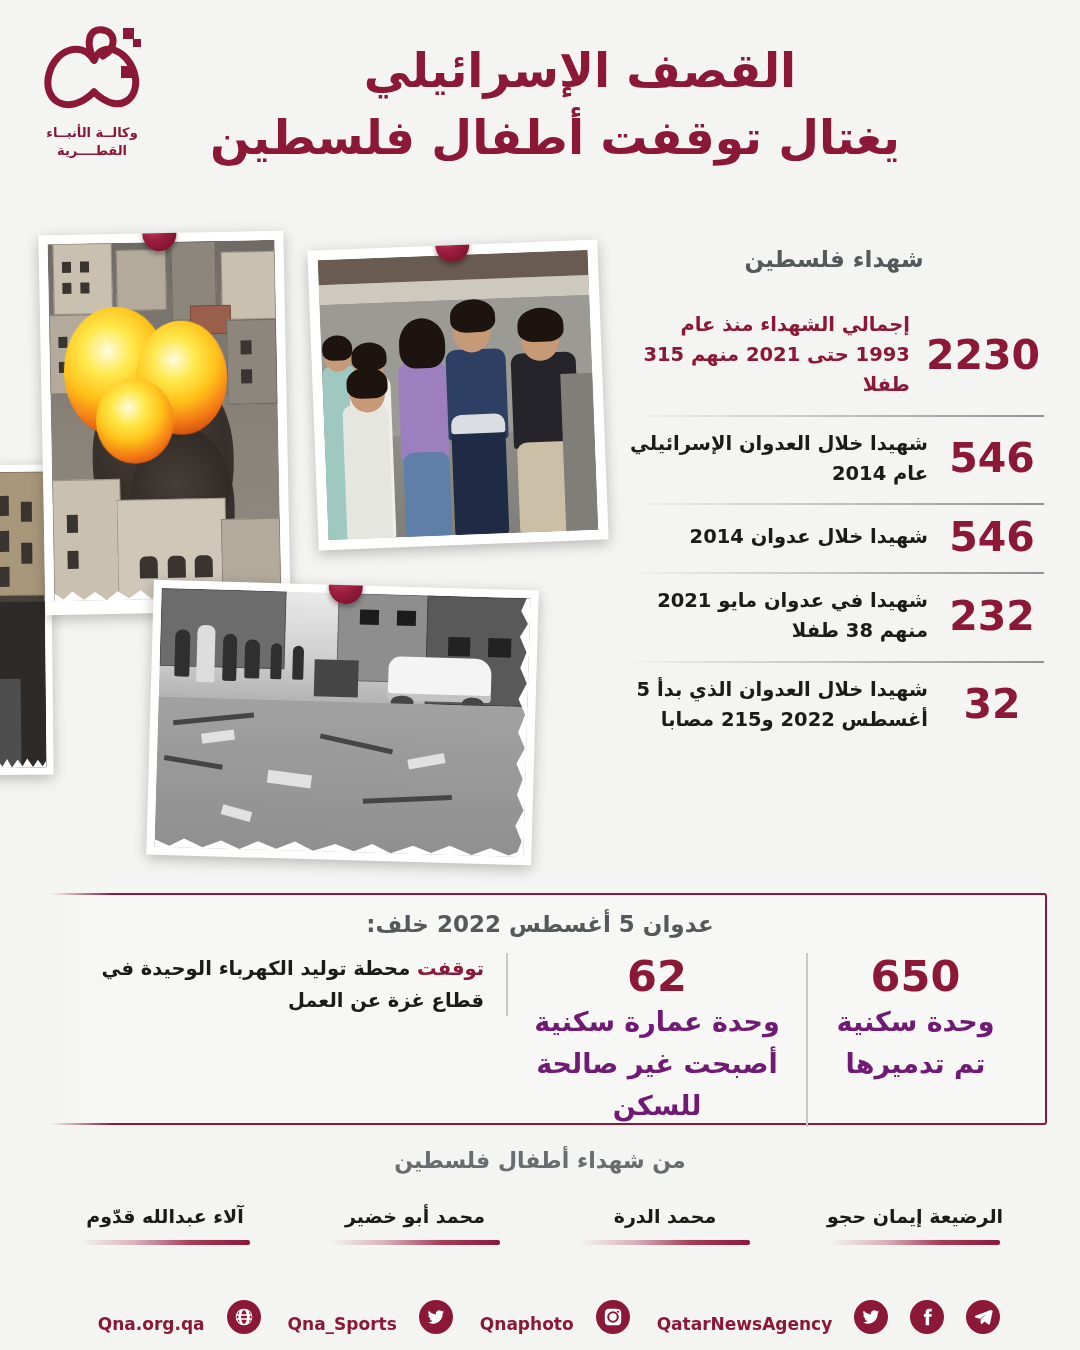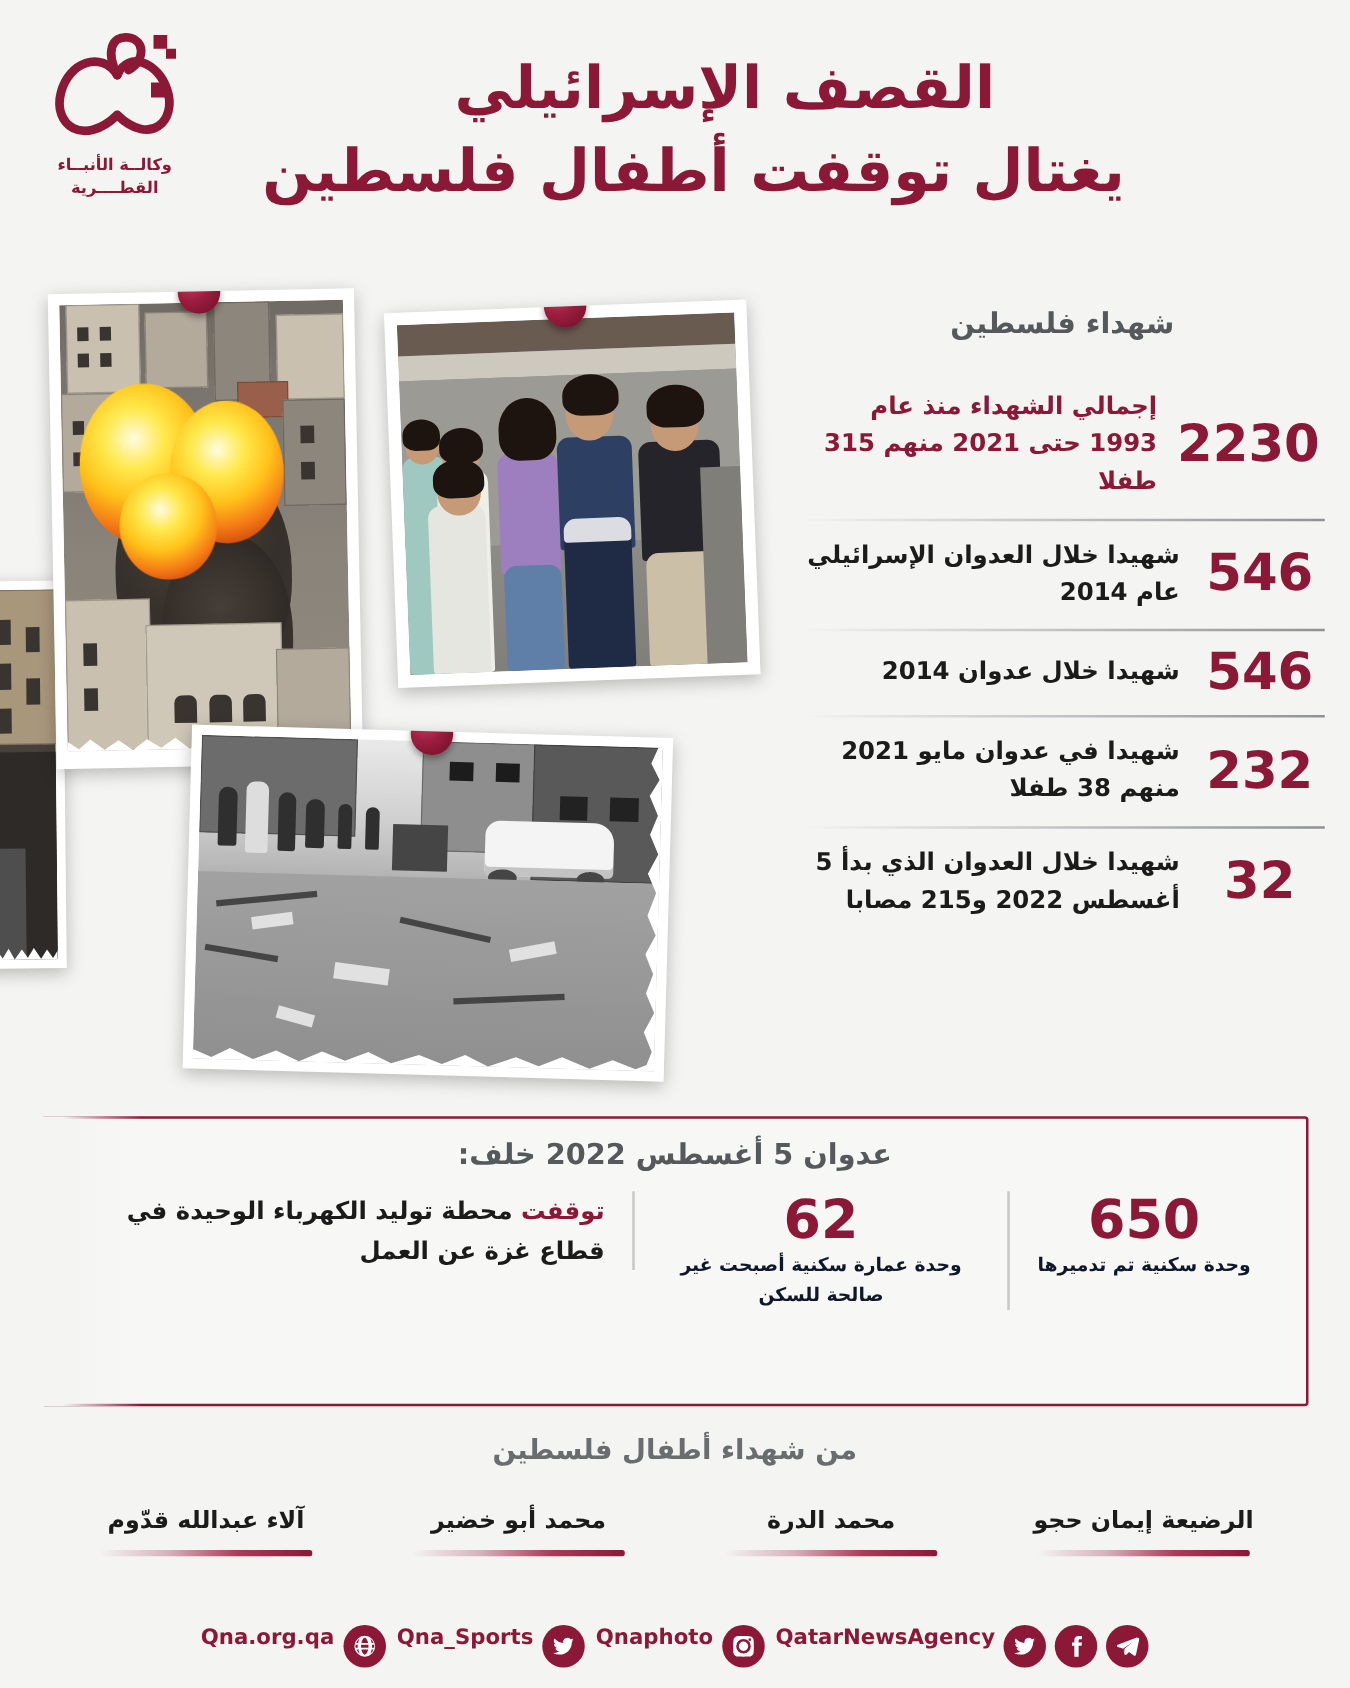--- a/index.html
+++ b/index.html
@@ -89,21 +89,21 @@
 
   
   .sc-fire { background:linear-gradient(#585049 0%,#46403a 45%,#3a3531 100%); }
 
   .torn-bottom { position:absolute; left:0; right:0; bottom:-2px; height:16px; background:#fff;
     clip-path:polygon(0% 40%,4% 78%,8% 30%,13% 82%,18% 36%,23% 86%,28% 34%,33% 78%,38% 30%,43% 84%,49% 38%,54% 80%,59% 32%,64% 86%,70% 36%,75% 78%,80% 30%,86% 84%,91% 38%,96% 80%,100% 42%,100% 100%,0% 100%); }
   .torn-right { position:absolute; top:0; bottom:0; right:-2px; width:14px; background:#fff;
     clip-path:polygon(60% 0%,22% 5%,72% 10%,18% 15%,68% 21%,26% 27%,76% 33%,20% 39%,70% 45%,24% 52%,74% 58%,18% 64%,66% 70%,28% 76%,78% 82%,22% 88%,70% 94%,30% 100%,100% 100%,100% 0%); }
 
   
-  .stats { position:absolute; top:246px; right:20px; width:420px; }
+  .stats { position:absolute; top:246px; right:36px; width:420px; }
   .stats-title {
     text-align:center; color:#56595b; font-weight:bold; font-size:23px;
     padding-bottom:26px;
   }
   .stat-row { display:flex; align-items:center; gap:16px; padding:12px 4px 14px 4px; }
   .stat-num {
     color:#8c1838; font-weight:bold; font-size:41px; line-height:1;
     min-width:96px; text-align:center; direction:ltr;
   }
   .stat-txt {
@@ -128,21 +128,21 @@
   .panel-head {
     text-align:center; color:#56595b; font-weight:bold; font-size:23px;
     padding:16px 0 6px 0; position:relative; z-index:2;
   }
   .panel-body { display:flex; align-items:flex-start; padding:10px 22px 0 22px; position:relative; z-index:2; }
   .pcol { padding:0 14px; }
   .pcol.c1 { width:215px; text-align:center; }
   .pcol.c2 { width:300px; text-align:center; border-right:2px solid #c7c8ca; }
   .pcol.c3 { flex:1; text-align:right; border-right:2px solid #c7c8ca; padding-right:22px; }
   .big-num { color:#8c1838; font-weight:bold; font-size:43px; line-height:1.08; direction:ltr; }
-  .num-cap { color:#0f172a; font-weight:bold; font-size:15px; line-height:1.55; margin-top:2px; }
+  .num-cap { color:#701a75; font-weight:bold; font-size:27px; line-height:1.55; margin-top:2px; }
   .bullet { color:#1b1b1b; font-weight:bold; font-size:19.5px; line-height:1.62; }
   .bullet b { color:#8c1838; }
 
   
   .names-title {
     position:absolute; top:1148px; left:0; width:1080px; text-align:center;
     color:#6a6d6f; font-weight:bold; font-size:22px;
   }
   .names { position:absolute; top:1205px; left:40px; width:1000px; display:flex; }
   .name-cell { flex:1; text-align:center; }
@@ -150,21 +150,21 @@
   .name-rule {
     height:5px; margin:13px auto 0 auto; width:170px; border-radius:2px;
     background:linear-gradient(to left,#8c1838 0%,#a83d57 35%,#d8b2bc 68%,rgba(244,244,242,0) 100%);
   }
 
   
   .footer {
     position:absolute; top:1292px; left:0; width:1080px; height:50px;
     display:flex; align-items:center; justify-content:center; gap:9px;
   }
-  .fgroup { display:flex; align-items:flex-start; gap:7px; }
+  .fgroup { display:flex; align-items:flex-end; gap:22px; margin-left:18px; }
   .sicon {
     width:34px; height:34px; border-radius:50%; background:#8c1838;
     display:flex; align-items:center; justify-content:center; flex:0 0 auto;
   }
   .sicon svg { width:20px; height:20px; fill:#fff; }
   .handle { color:#8c1838; font-weight:bold; font-size:17px; direction:ltr; white-space:nowrap; }
 </style>
 </head>
 <body>
 

